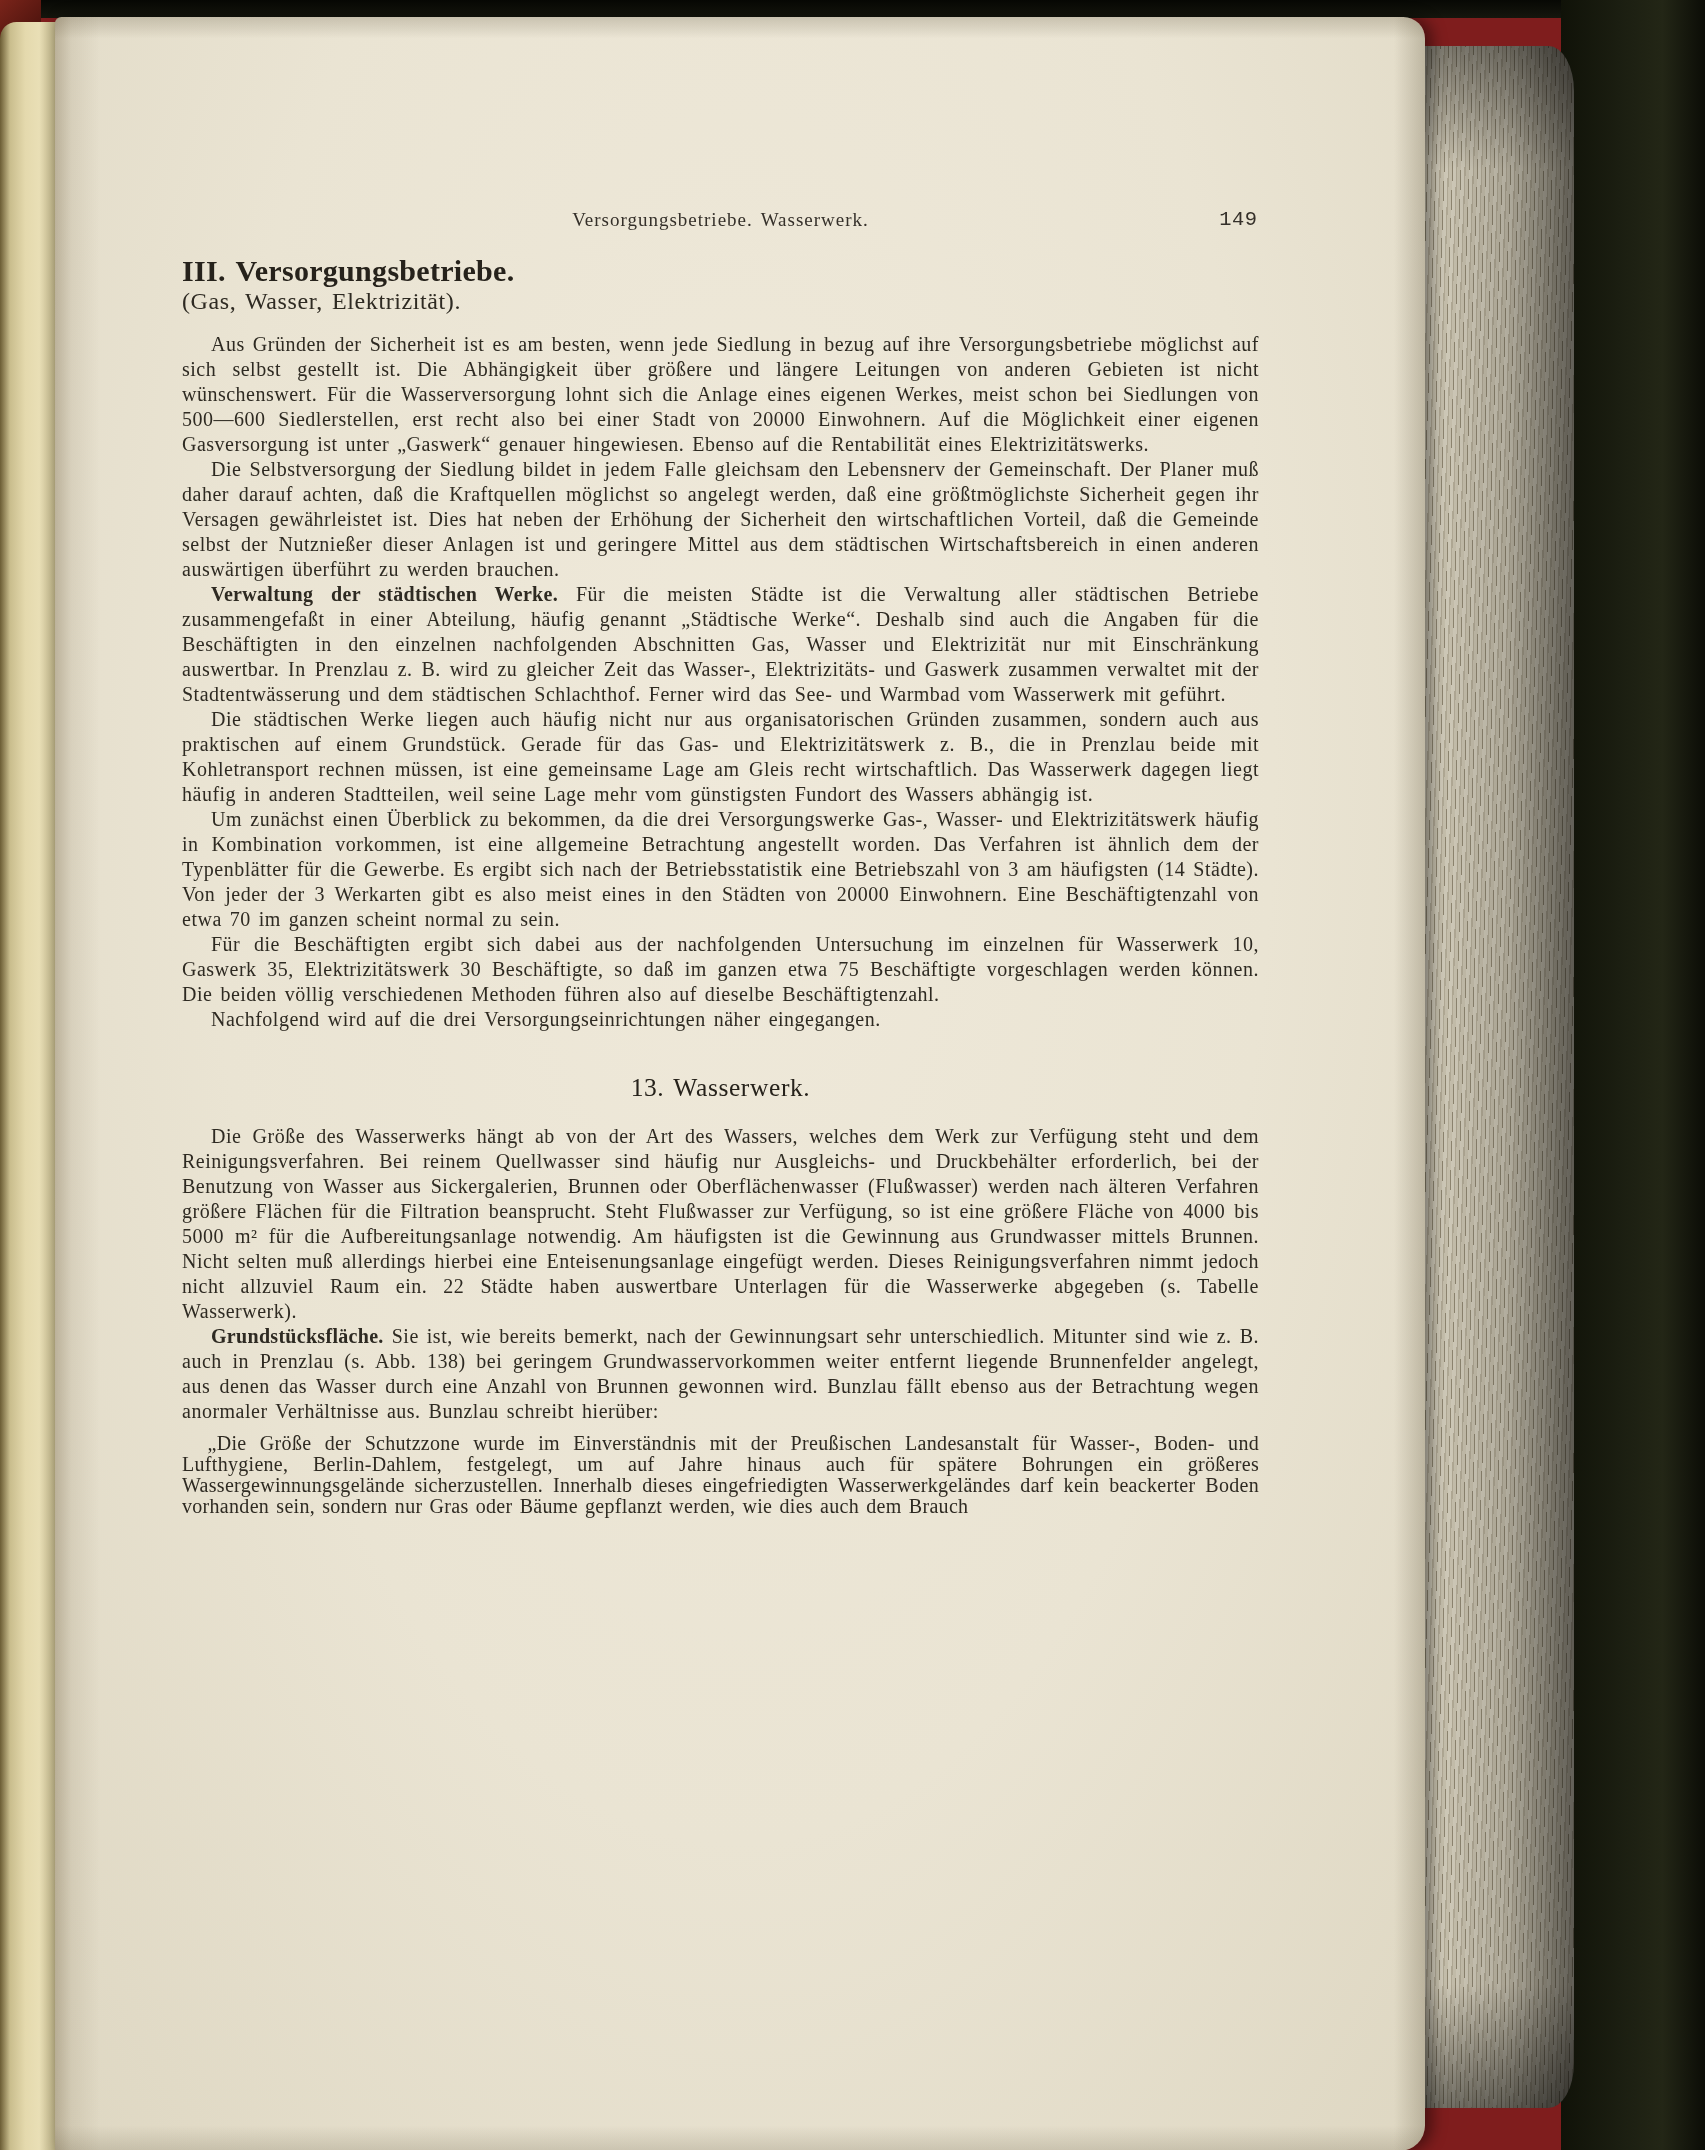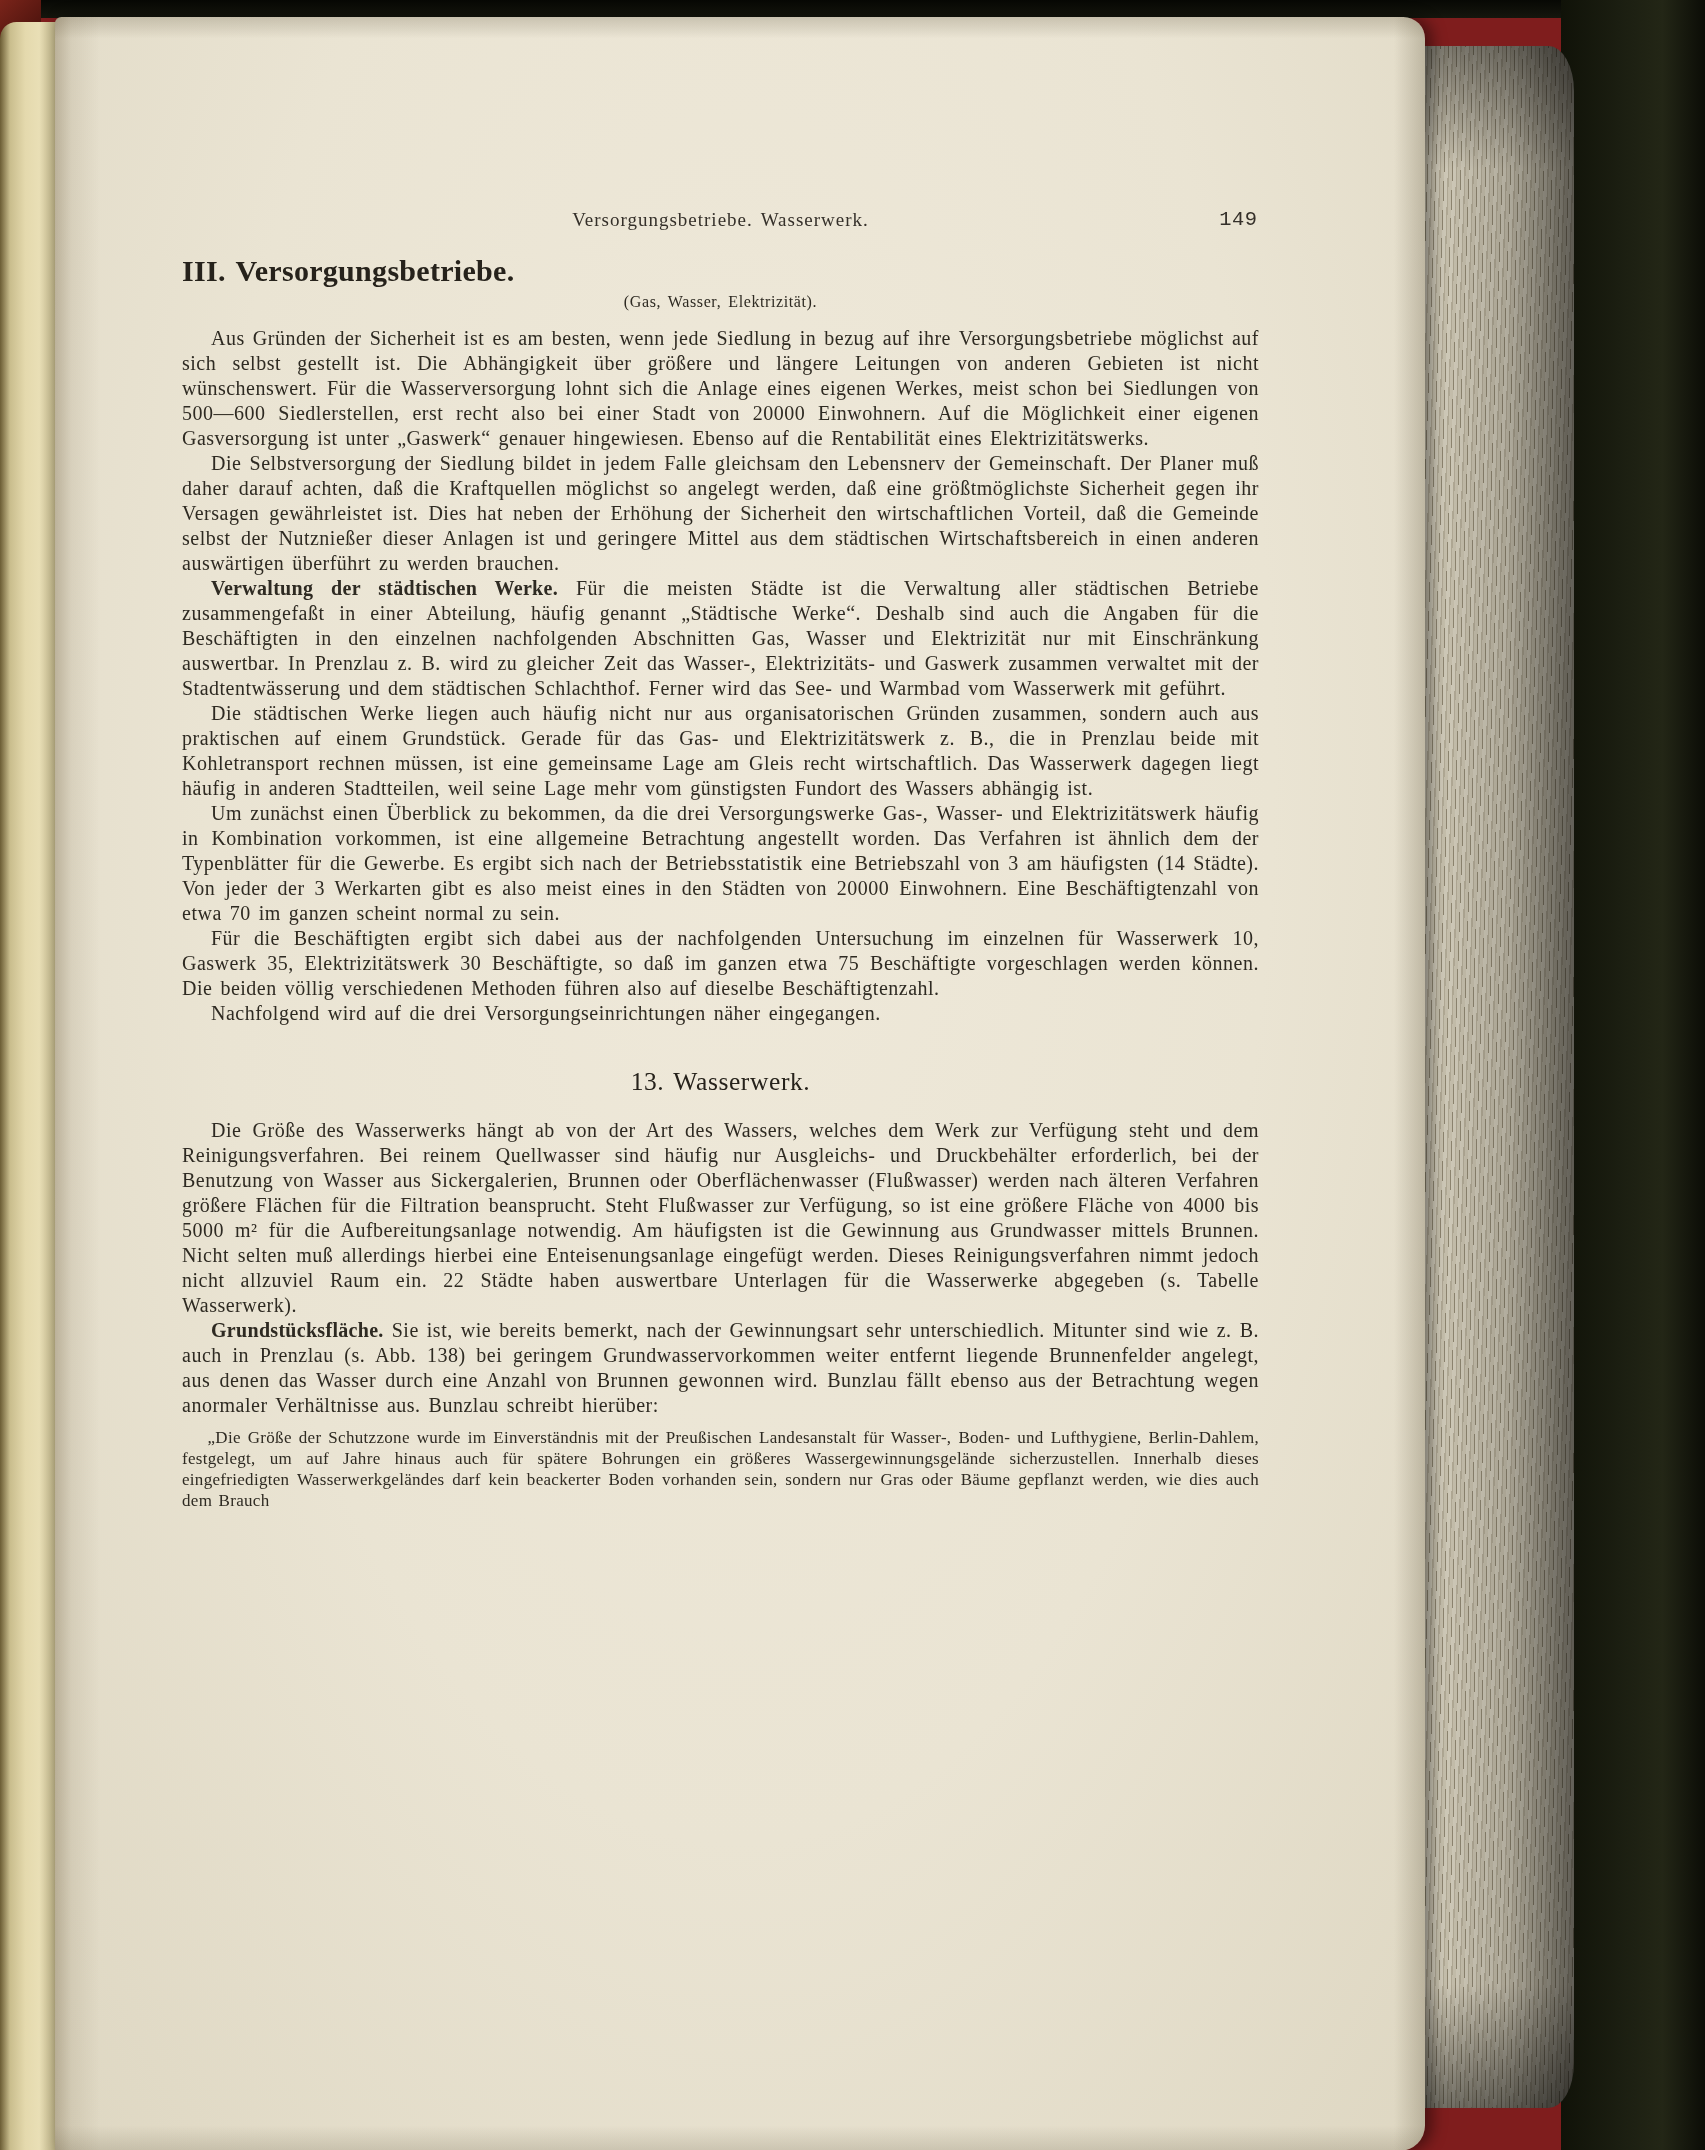--- a/index.html
+++ b/index.html
@@ -69,33 +69,33 @@
     font-size:19px;letter-spacing:1px;
     text-align:center;color:#35302a;
   }
   .rh-number{position:absolute;right:1.3px;top:0;font-size:20.4px;letter-spacing:0.6px;font-family:Liberation Mono, monospace;}
   h1.chapter-title{
     margin:19px 0 2.5px 0;
     font-size:30px;line-height:33px;font-weight:700;
     letter-spacing:0.3px;color:#26221b;
   }
   .chapter-subtitle{
-    margin:0 0 12px 0;
-    font-size:16px;text-align:center;letter-spacing:0.6px;
+    margin:0 0 18px 0;
+    font-size:24px;text-align:left;letter-spacing:0.6px;
   }
   p.bp{margin:0;text-indent:29px;}
   p.bp b.runin{font-weight:700;letter-spacing:0.3px;}
   h2.section-title{
     margin:42px 0 21.6px 0;
     font-size:25.5px;line-height:28px;font-weight:400;
     text-align:center;letter-spacing:0.6px;color:#26221b;
   }
   p.small-print{
     margin:9px 0 0 0;
-    font-size:17px;line-height:21px;
+    font-size:20px;line-height:21px;
     letter-spacing:0.3px;word-spacing:1.9px;
     text-indent:25.5px;
   }
 </style>
 </head>
 <body>
 
 <div class="scene">
 
   <div class="top-strip"></div>

